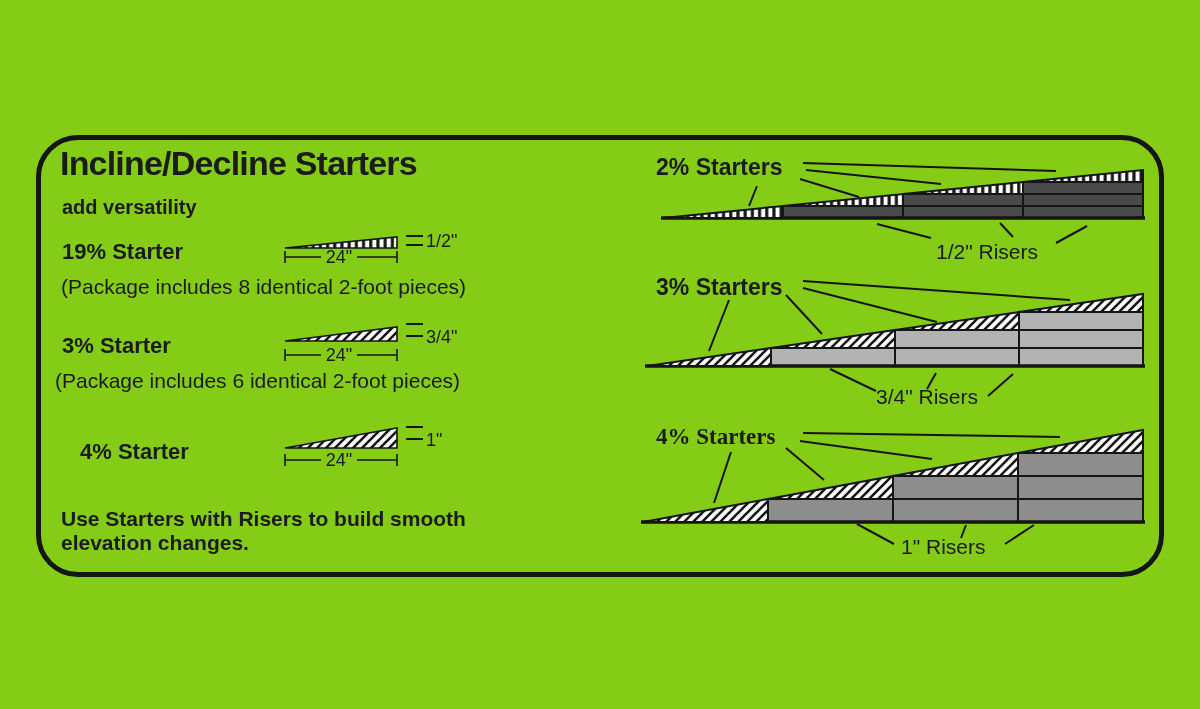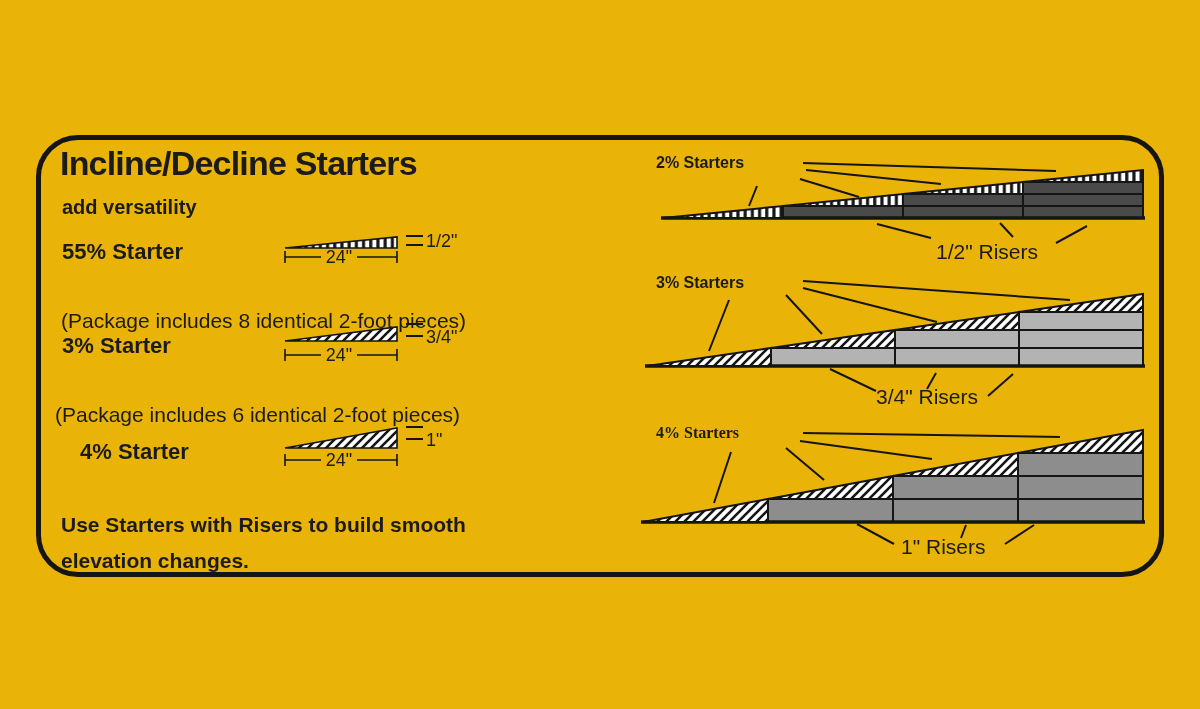--- a/index.html
+++ b/index.html
@@ -1,31 +1,31 @@
 <!DOCTYPE html>
 <html><head>
 <meta charset="utf-8">
 <style>
   html,body{margin:0;padding:0;background:#ffffff;}
   .canvas{
-    position:relative;width:1200px;height:709px;background:#eab308;overflow:hidden;
+    position:relative;width:1200px;height:709px;background:#84cc16;overflow:hidden;
     font-family:"Liberation Sans",sans-serif;color:#1b1b1b;
   }
   .frame{
     position:absolute;left:36px;top:135px;width:1128px;height:442px;
     box-sizing:border-box;border:5px solid #151515;border-radius:42px;background:transparent;
   }
   .art{position:absolute;left:0;top:0;}
   .t{position:absolute;white-space:nowrap;line-height:1.15;color:#1b1b1b;}
   .title{font-size:34px;font-weight:bold;letter-spacing:-0.8px;}
   .sub{font-size:20px;font-weight:bold;}
   .sname{font-size:22px;font-weight:bold;}
-  .pkg{font-size:21px;margin-top:34px;}
-  .note{font-size:21px;font-weight:bold;white-space:normal;width:500px;line-height:36px;}
-  .dtitle{font-size:16px;font-weight:bold;}
+  .pkg{font-size:21px;}
+  .note{font-size:21px;font-weight:bold;white-space:normal;width:500px;line-height:24px;}
+  .dtitle{font-size:23px;font-weight:bold;}
   .rlabel{font-size:21px;}
   .dim{font-size:18px;width:72px;text-align:center;}
   .rise{font-size:18px;}
 </style>
 </head>
 <body>
 
 <div class="canvas">
   <div class="frame"></div>
 
@@ -116,21 +116,21 @@
         <polygon points="1018,453 1143,453 1143,430"></polygon>
       </g>
       <path d="M803,433 L1060,437 M800,441 L932,459 M786,448 L824,480 M731,452 L714,503" stroke-width="2" fill="none"></path>
       <path d="M857,524 L894,544 M966,525 L961,538 M1005,544 L1034,525" stroke-width="2" fill="none"></path>
     </g>
   </svg>
 
   <div class="t title" style="left:60px;top:144px;">Incline/Decline Starters</div>
   <div class="t sub" style="left:62px;top:196px;">add versatility</div>
 
-  <div class="t sname" style="left:62px;top:239px;">55% Starter</div>
+  <div class="t sname" style="left:62px;top:239px;">19% Starter</div>
   <div class="t pkg" style="left:61px;top:275px;">(Package includes 8 identical 2-foot pieces)</div>
   <div class="t dim" style="left:303px;top:247px;">24"</div>
   <div class="t rise" style="left:426px;top:231px;">1/2"</div>
 
   <div class="t sname" style="left:62px;top:333px;">3% Starter</div>
   <div class="t pkg" style="left:55px;top:369px;">(Package includes 6 identical 2-foot pieces)</div>
   <div class="t dim" style="left:303px;top:345px;">24"</div>
   <div class="t rise" style="left:426px;top:327px;">3/4"</div>
 
   <div class="t sname" style="left:62px;top:439px;margin-left:18px;">4% Starter</div>

